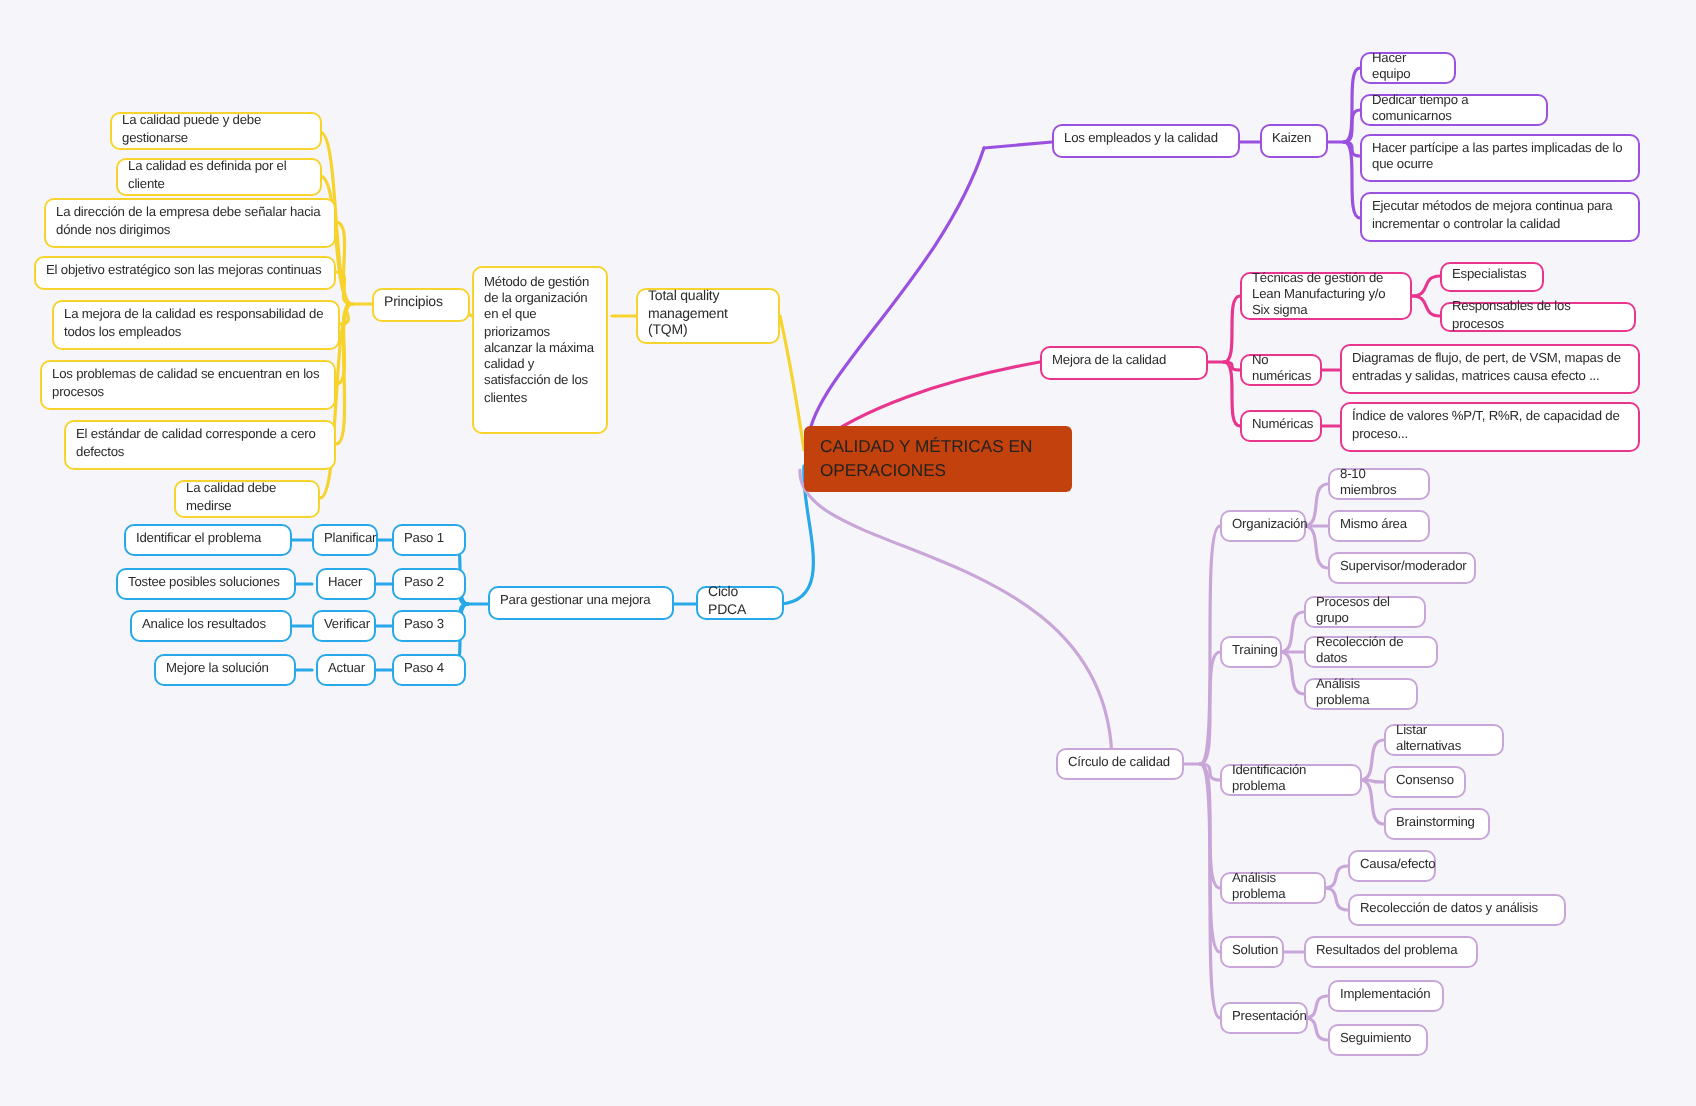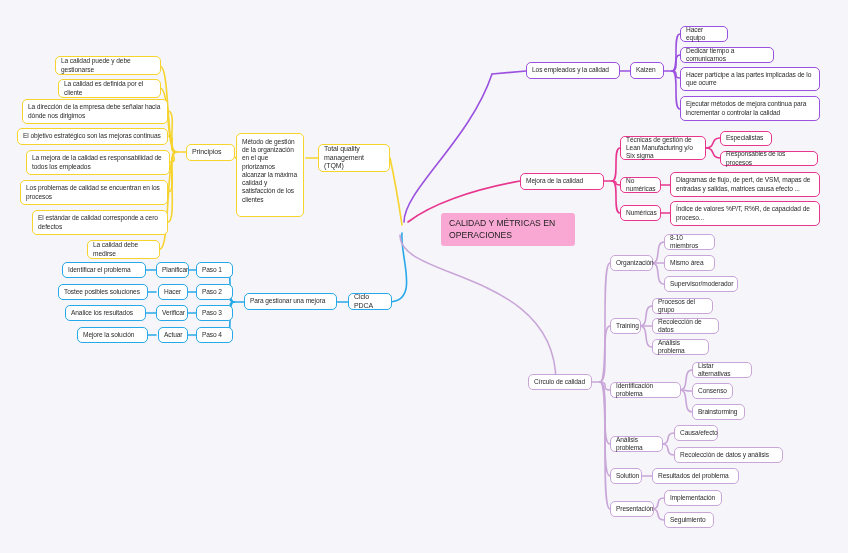--- a/index.html
+++ b/index.html
@@ -27,28 +27,27 @@
   }
   .node span{display:block;width:100%;}
   
   .y{border:1.6px solid #f6d32d;}
   .b{border:1.6px solid #27a8e8;}
   .p{border:1.6px solid #9b51e0;}
   .k{border:1.6px solid #e8368f;}
   .v{border:1.6px solid #c9a6d8;}
   .center-node{
     position:absolute;
-    background:#f9a8d4;
+    background:#c2410c;
     border:none;
     border-radius:3px;
     padding:5px 8px;
     color:#222;
     z-index:3;
     line-height:1.35;
-    margin-left:39px;
   }
   .fs7{font-size:6.6px;}
   .fs75{font-size:7.0px;}
   .fs9{font-size:8.6px;}
 </style>
 </head>
 <body>
 
 <div id="canvas">
 

